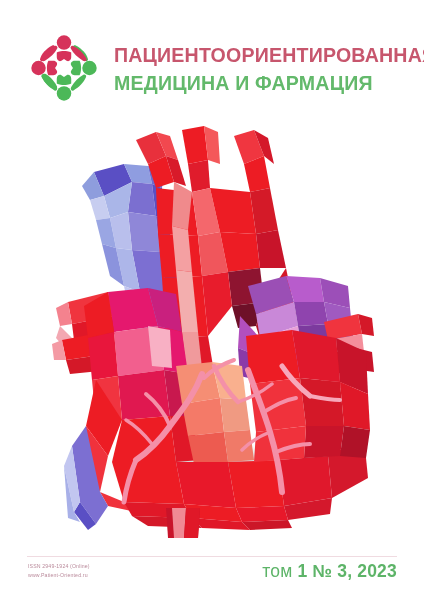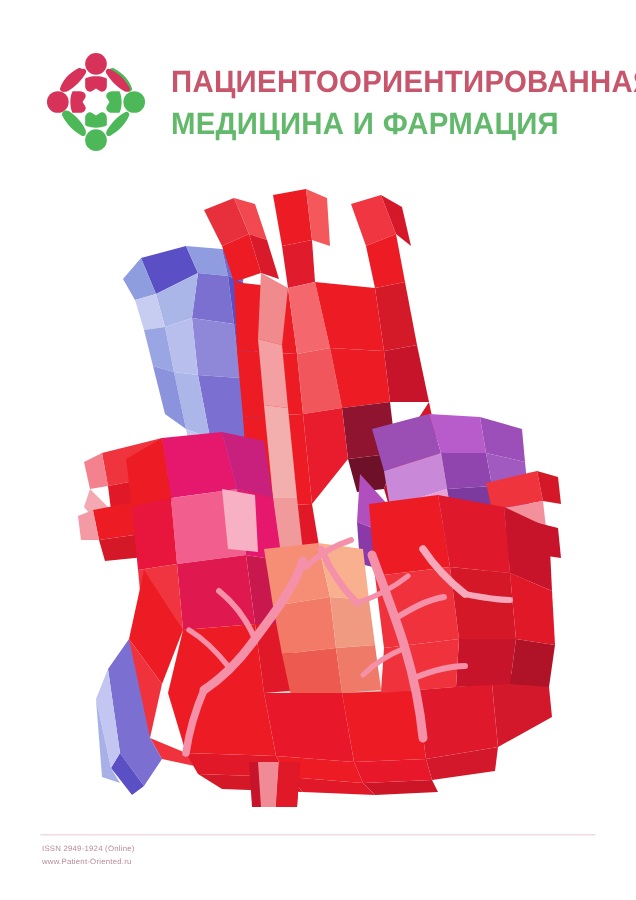--- a/index.html
+++ b/index.html
@@ -358,14 +358,17 @@
     </svg>
   </div>
 
   <div class="footer-rule"></div>
 
   <div class="imprint">
     <div class="imprint-line">ISSN 2949-1924 (Online)</div>
     <div class="imprint-line">www.Patient-Oriented.ru</div>
   </div>
 
+  <div class="issue">
+    <span class="issue-word">том</span><span>&nbsp;</span><span class="issue-value">1 № 3, 2023</span>
+  </div>
 
 </div>
 
 </body></html>

